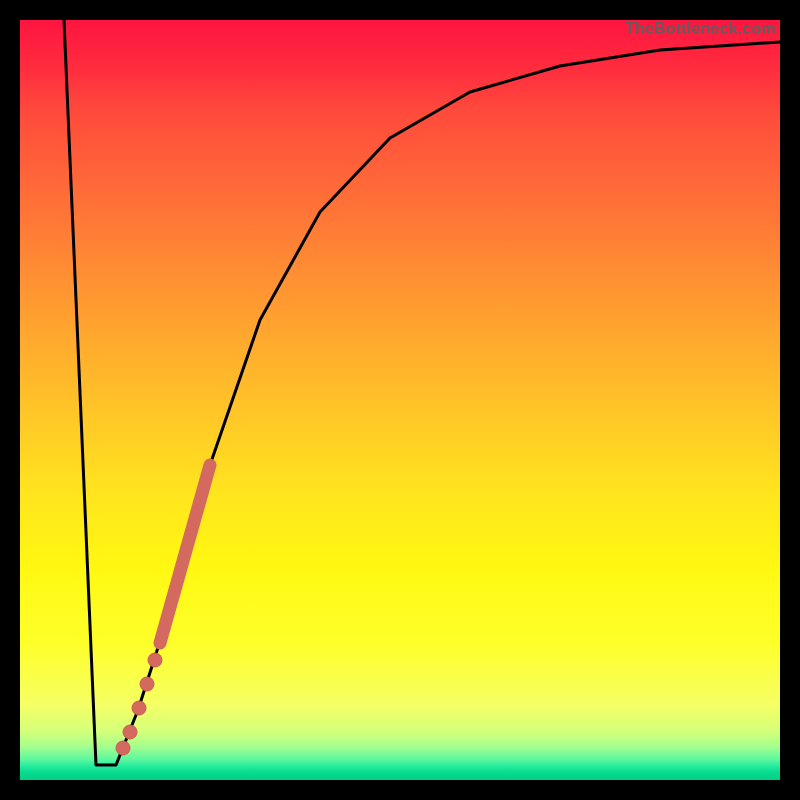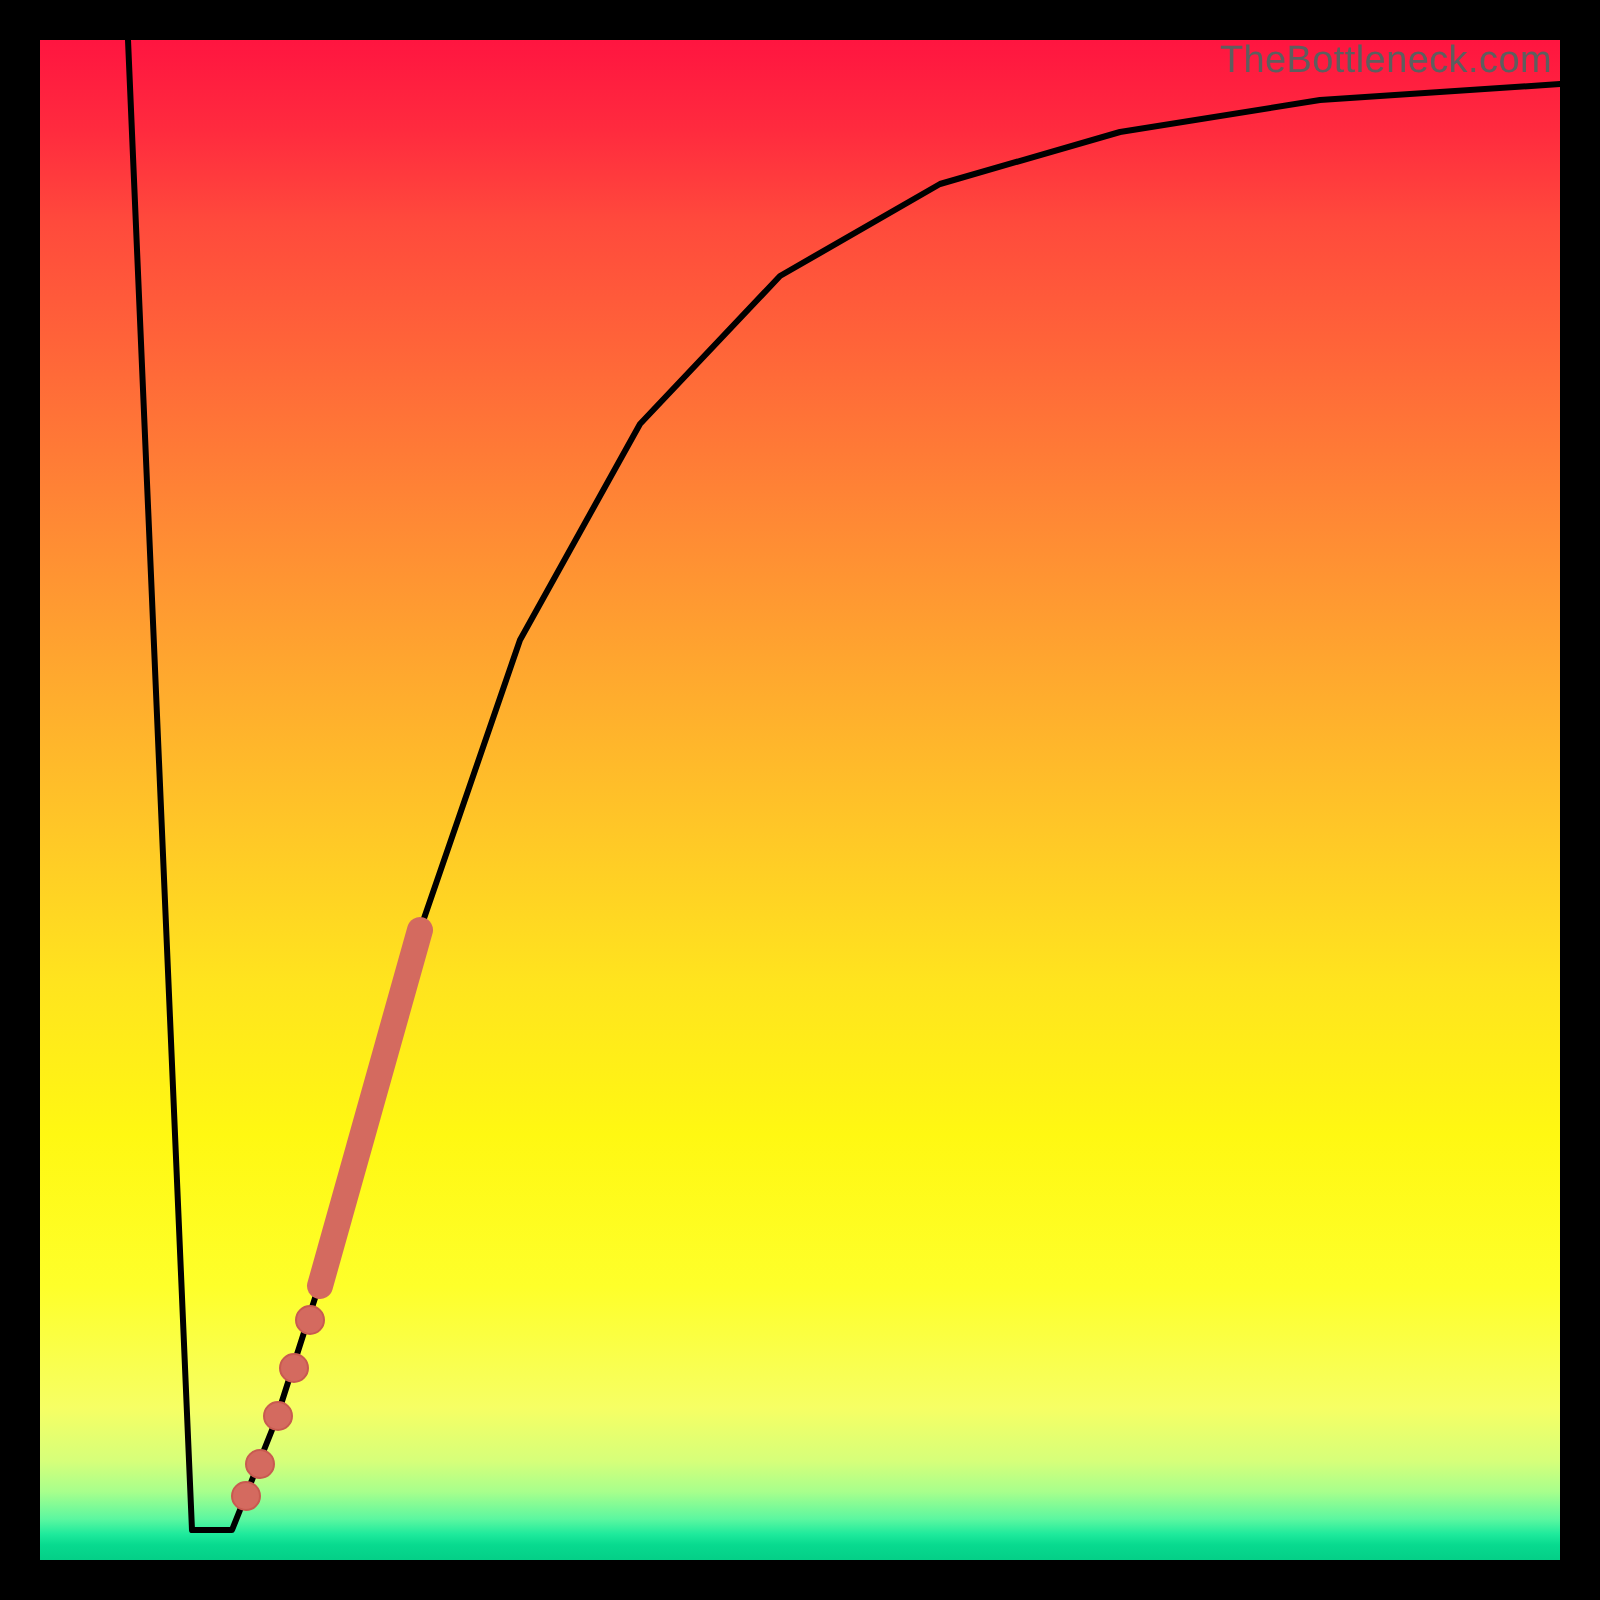--- a/index.html
+++ b/index.html
@@ -43,22 +43,22 @@
       #1eea9c 98.3%,
       #08da8f 99%,
       #04cf87 100%
     );
   }
   .watermark {
     position: absolute;
     top: 0px;
     right: 4px;
     color: #5e5e5e;
-    font-size: 19px;
-    font-weight: 400;
+    font-size: 16px;
+    font-weight: 700;
     letter-spacing: 0.2px;
     user-select: none;
   }
   svg.curve {
     position: absolute;
     left: 0;
     top: 0;
     width: 760px;
     height: 760px;
     overflow: visible;

